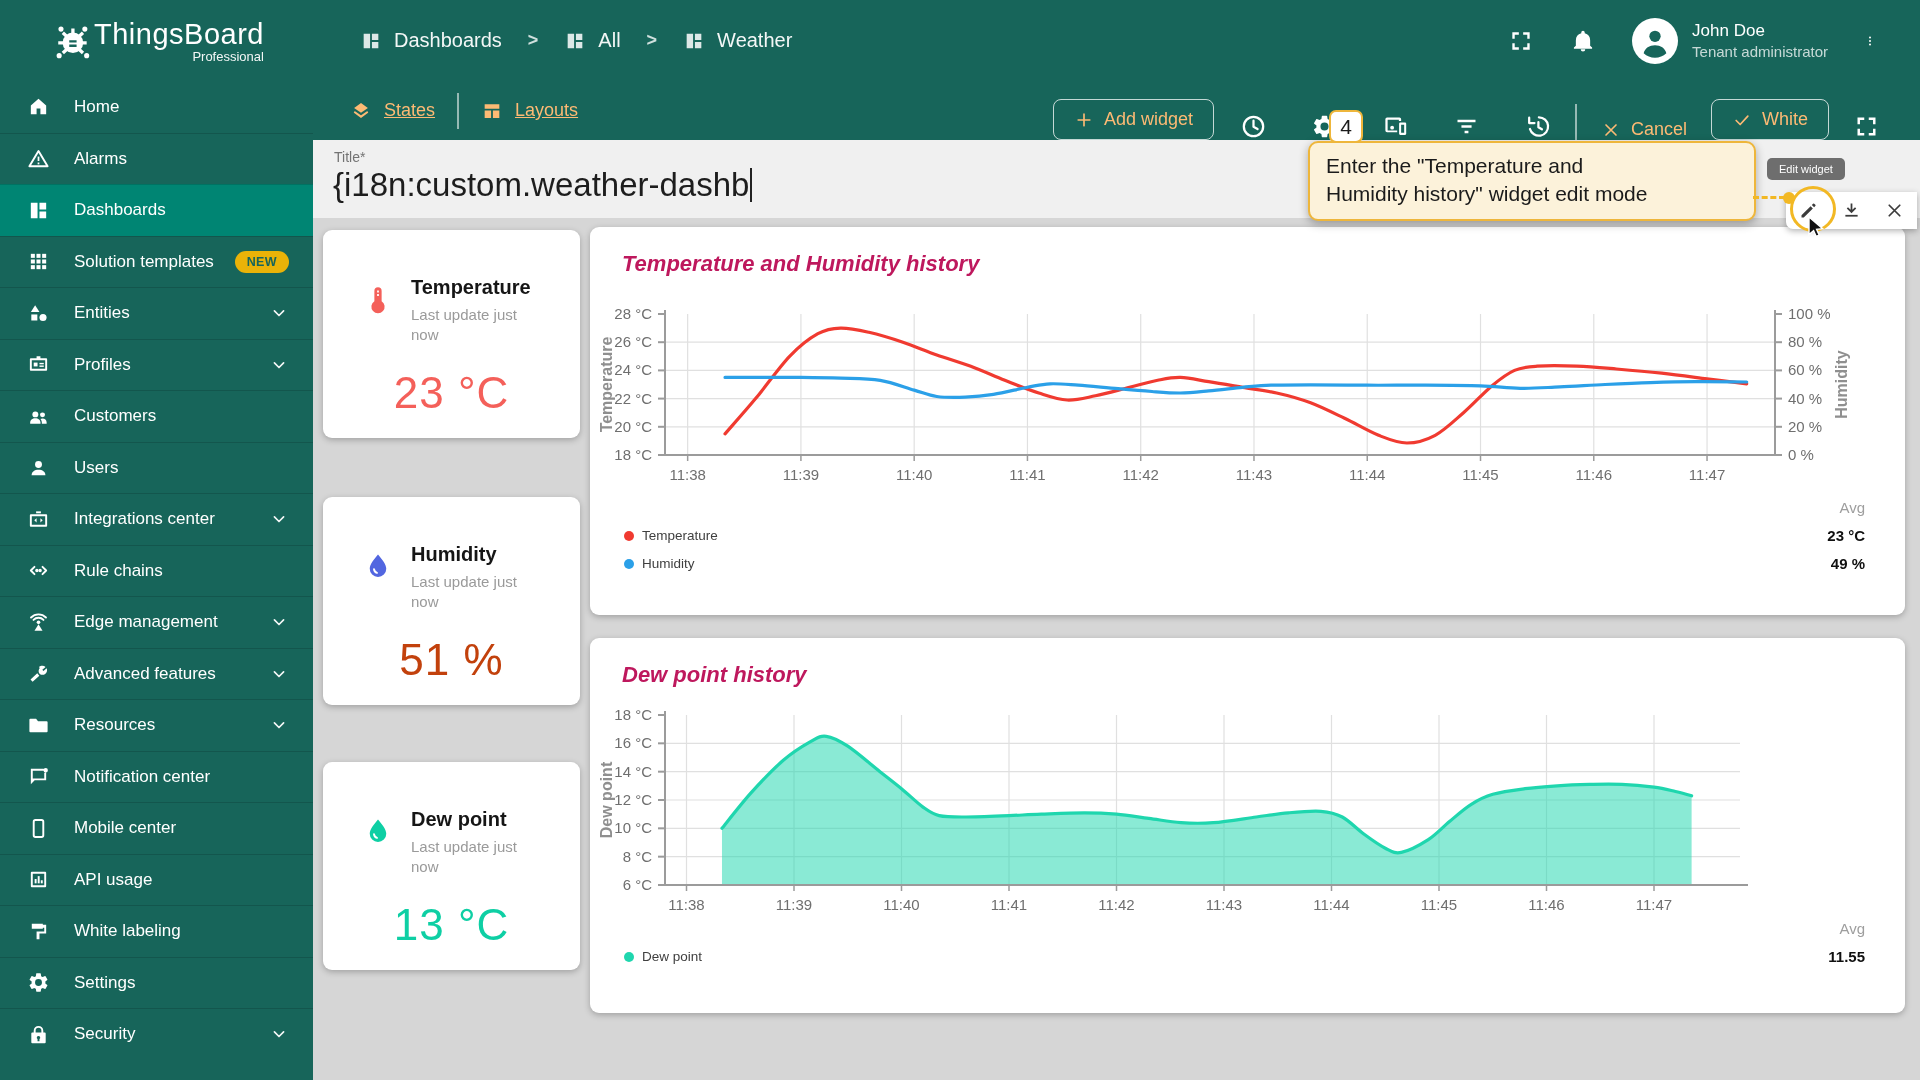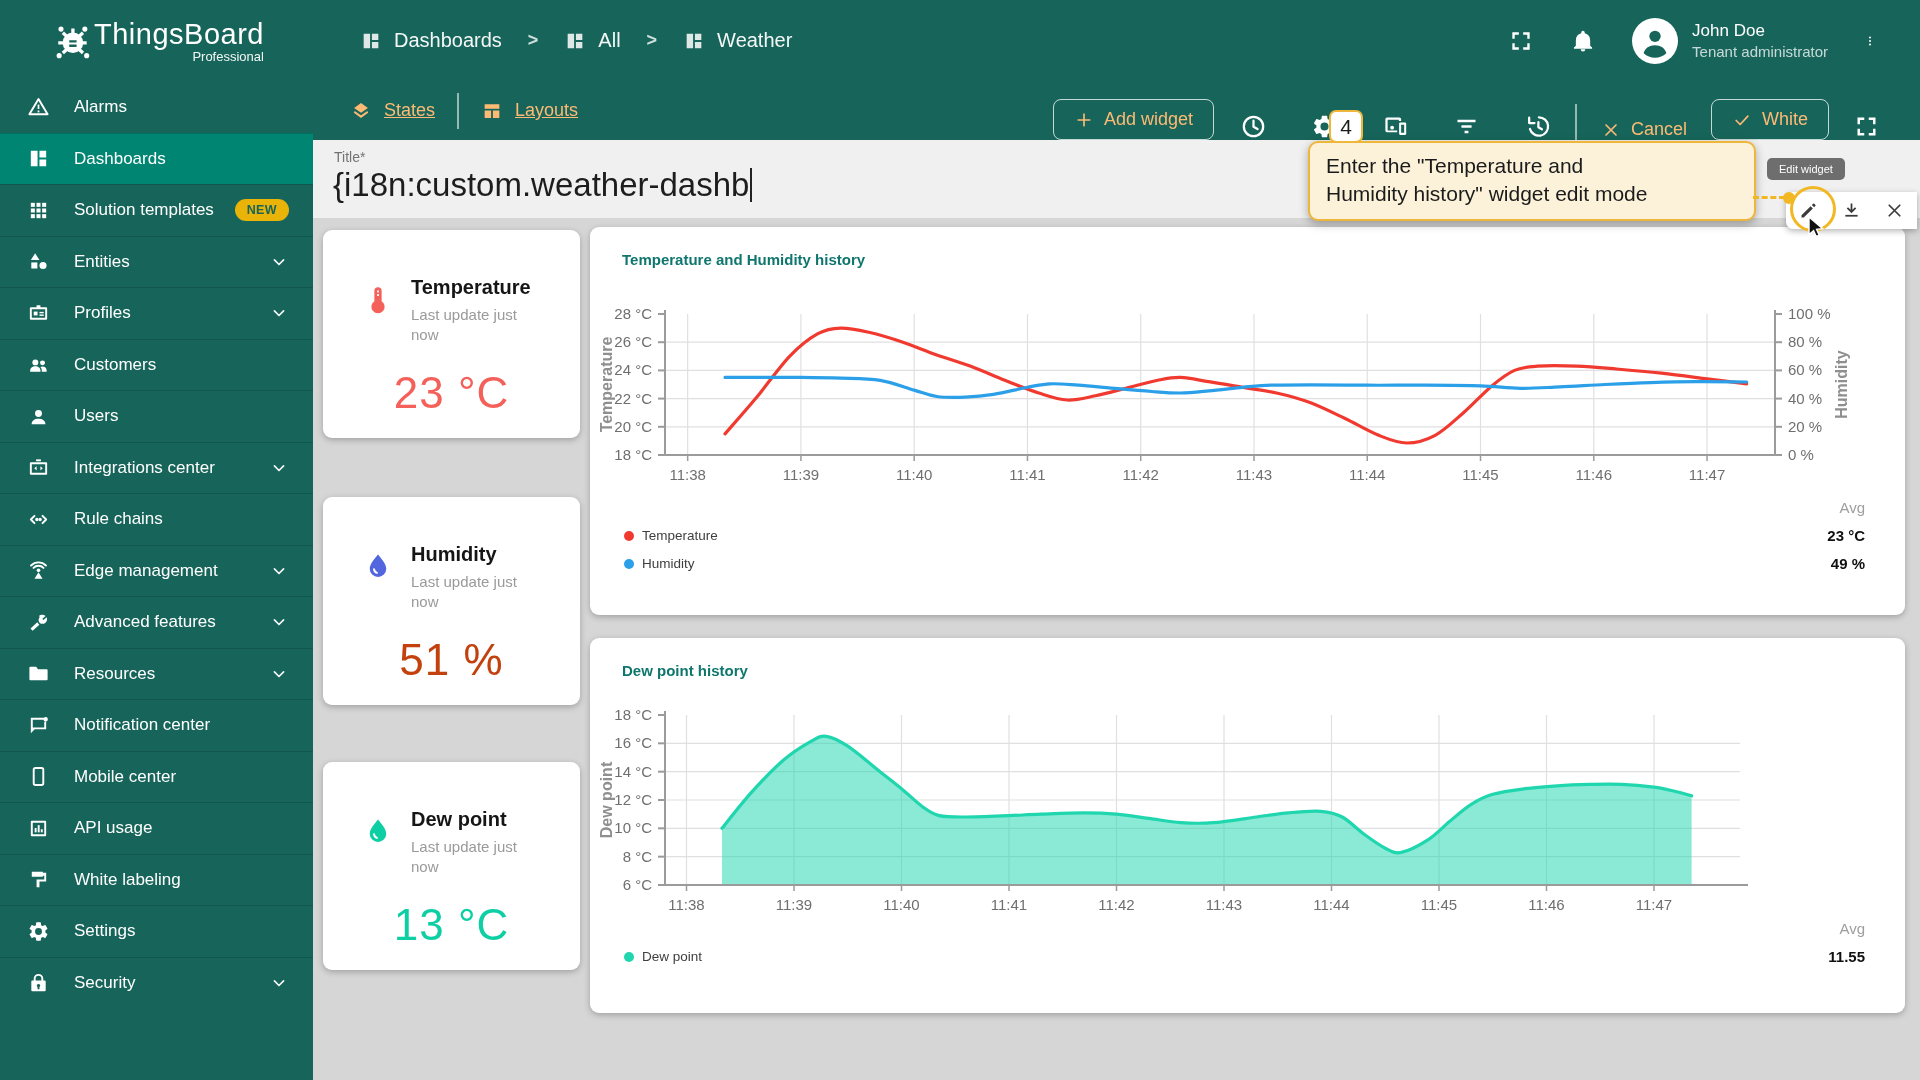--- a/index.html
+++ b/index.html
@@ -60,21 +60,21 @@
   
   .vcard{position:absolute;left:10px;width:257px;height:208px;background:#fff;border-radius:9px;box-shadow:0 2px 6px rgba(0,0,0,.25);cursor:grab;}
   .vcard .head{position:absolute;left:40px;top:46px;display:flex;gap:18px;}
   .vcard .cicon{width:30px;height:46px;flex:0 0 auto;}
   .vcard .ct{font-size:20px;font-weight:700;color:#161616;}
   .vcard .cs{font-size:15px;color:#9a9a9a;margin-top:6px;max-width:135px;line-height:1.35;}
   .vcard .cval{position:absolute;left:0;right:0;top:138px;text-align:center;font-size:44px;font-weight:500;letter-spacing:1px;}
 
   
   .chart-card{position:absolute;left:277px;width:1315px;background:#fff;border-radius:9px;box-shadow:0 2px 6px rgba(0,0,0,.25);}
-  .chart-title{position:absolute;left:32px;top:24px;font-size:15px;font-weight:700;color:#0f766e;}
+  .chart-title{position:absolute;left:32px;top:24px;font-size:22px;font-weight:700;color:#be185d;font-style:italic;}
   .chart-svg{position:absolute;left:0;}
   .legend{position:absolute;left:34px;right:40px;}
   .legend-header{text-align:right;font-size:15px;color:#9e9e9e;}
   .legend-row{display:flex;align-items:center;justify-content:space-between;margin-top:11px;}
   .legend-key{display:flex;align-items:center;gap:8px;font-size:13.5px;color:#3f3f3f;cursor:pointer;}
   .ldot{width:10px;height:10px;border-radius:50%;}
   .legend-val{font-size:15px;font-weight:700;color:#101010;}
 
   
   .tut-badge{position:absolute;left:1329px;top:110px;width:34px;height:33px;background:#fff;border:2.5px solid #eeb63b;border-radius:7px;display:flex;align-items:center;justify-content:center;font-size:21px;color:#1b1b1b;z-index:60;box-sizing:border-box;}
@@ -152,20 +152,27 @@
       </div>
       <span class="tb-iconbtn" style="width:12px;"><svg viewBox="0 0 24 24" width="100%" height="100%" fill="currentColor">
             <circle cx="12" cy="5" r="2"></circle>
             <circle cx="12" cy="12" r="2"></circle>
             <circle cx="12" cy="19" r="2"></circle>
           </svg></span>
     </div>
   </header>
 
   <nav class="sidebar" id="sidebar">
+      <div class="side-item">
+        <span class="icon"><svg viewBox="0 0 24 24" width="100%" height="100%" fill="currentColor">
+            <path d="M12 4 4 11v9h6v-6h4v6h6v-9z"></path>
+          </svg></span>
+        <span class="lbl">Home</span>
+        <span class="spacer"></span>
+      </div>
       <div class="side-item">
         <span class="icon"><svg viewBox="0 0 24 24" width="100%" height="100%" fill="none">
             <path d="M12 4.2 21.5 20h-19z" stroke="currentColor" stroke-width="2" stroke-linejoin="round"></path>
             <rect x="11.1" y="10" width="1.8" height="4.6" fill="currentColor"></rect>
             <rect x="11.1" y="16.2" width="1.8" height="1.9" fill="currentColor"></rect>
           </svg></span>
         <span class="lbl">Alarms</span>
         <span class="spacer"></span>
       </div>
       <div class="side-item selected">

